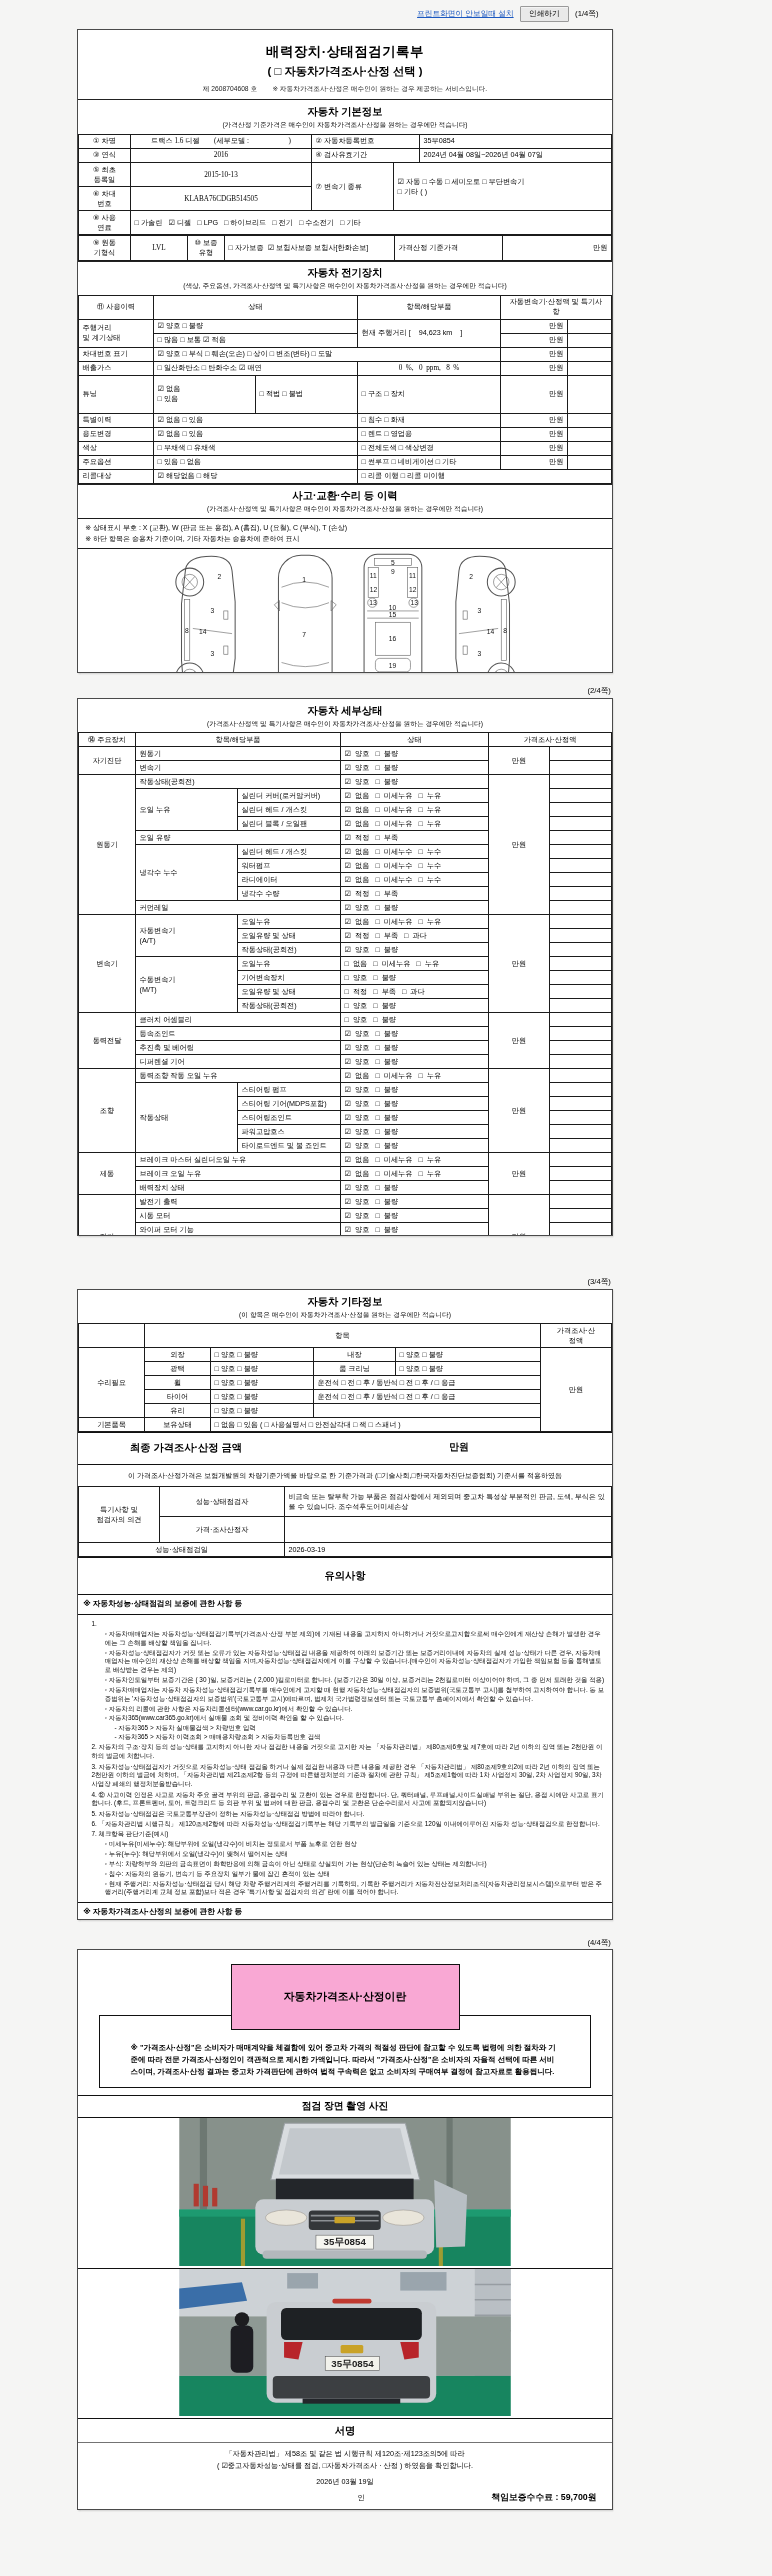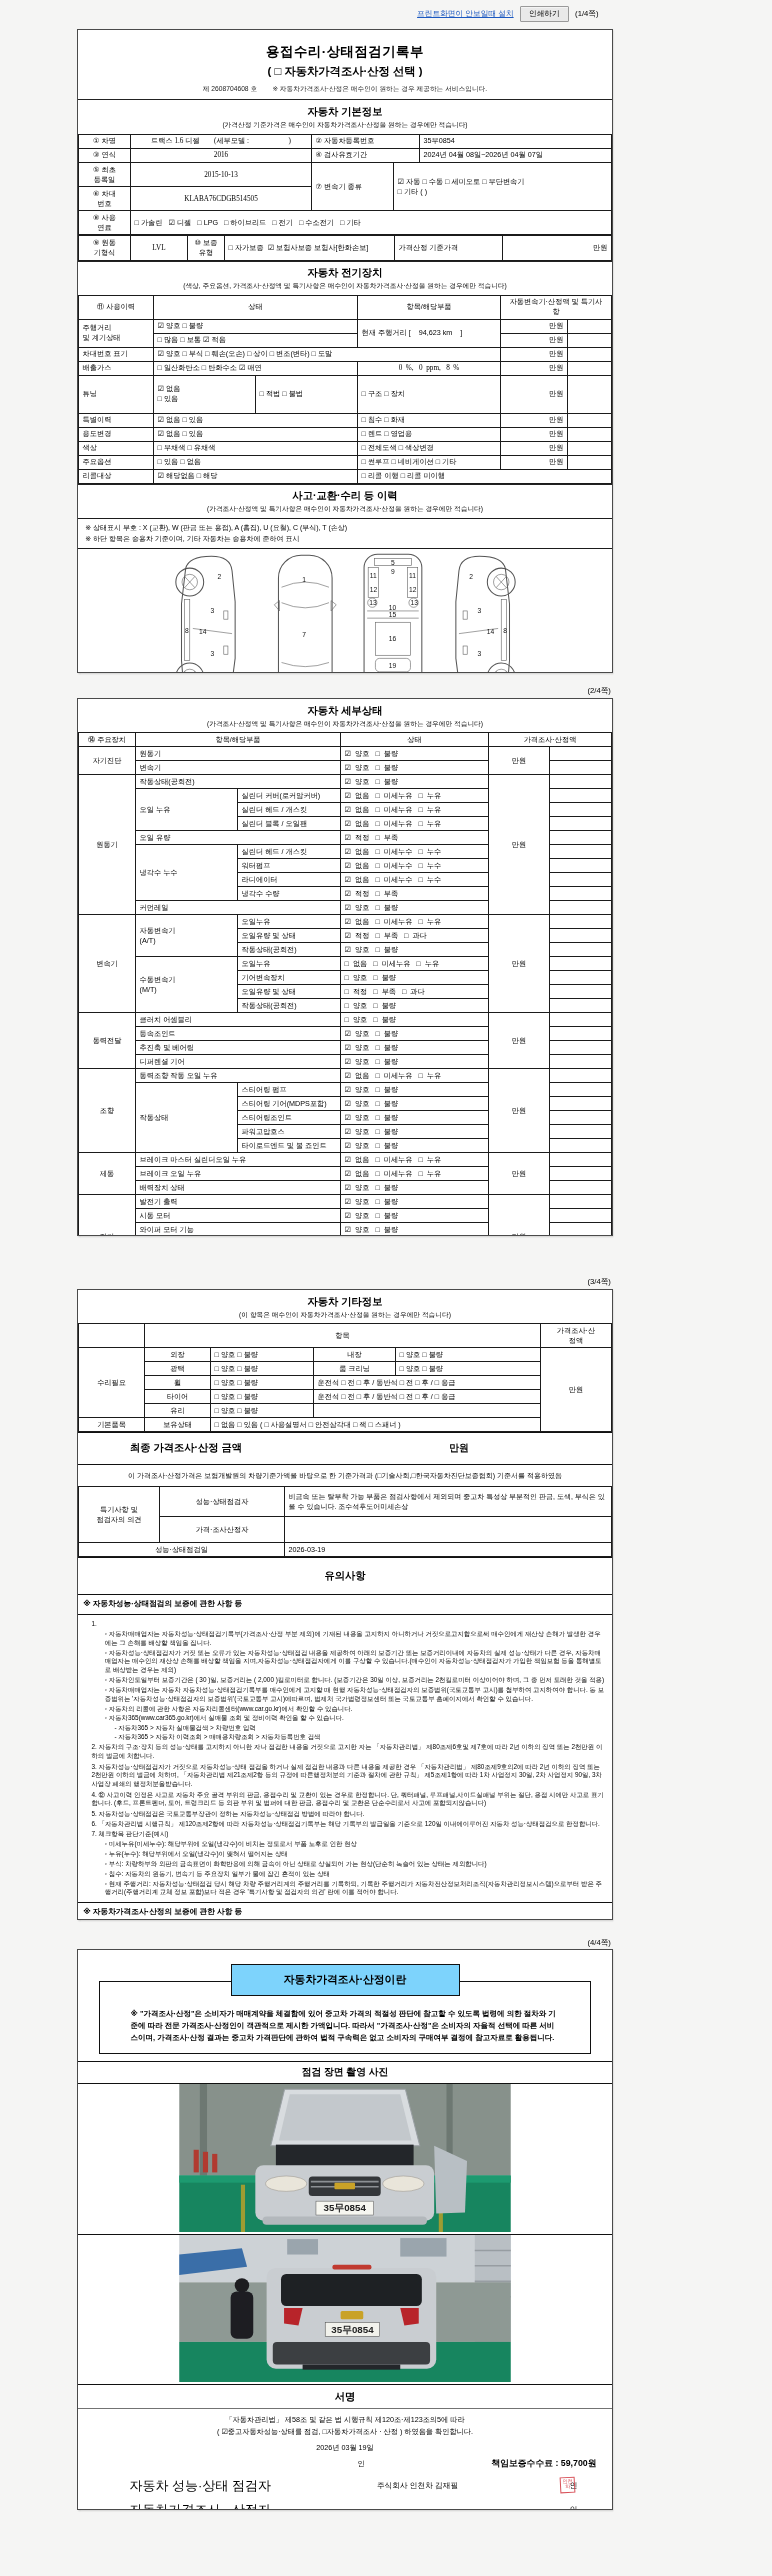--- a/index.html
+++ b/index.html
@@ -50,21 +50,21 @@
   .mark-txt{fill:#fff;font-size:11px;font-weight:bold;}
   
   .notice-title{border-top:1px solid #111;text-align:center;font-size:10.3px;font-weight:bold;padding:11px 0;}
   .notice-sub{border-top:1px solid #111;font-size:7.7px;font-weight:bold;padding:4.1px 5.2px;}
   .notice-body{border-top:1px solid #111;padding:4.1px 7.2px 5.2px 13.4px;font-size:6.4px;line-height:1.38;}
   .n-num{margin-top:1.5px;}
   .n-bul{padding-left:13.4px;margin-top:1px;}
   .n-sub{padding-left:23px;margin-top:0.5px;}
   
   .p4-titlebox{width:227px;margin:13.4px auto 0;border:1px solid #111;text-align:center;
-               font-size:10.8px;font-weight:bold;padding:8px 0;position:relative;z-index:2;background:#7dd3fc;}
+               font-size:10.8px;font-weight:bold;padding:25px 0;position:relative;z-index:2;background:#f9a8d4;}
   .p4-introbox{border:1px solid #111;margin:-14.4px 20.6px 0;padding:26px 31px 9.3px;font-size:7.5px;
                line-height:1.55;position:relative;z-index:1;font-weight:bold;}
   .photos-sec{border-top:1px solid #111;margin-top:7.2px;text-align:center;
               font-size:9.8px;font-weight:bold;padding:4.1px 0;}
   .photo-row{border-top:1px solid #111;text-align:center;padding:0;}
   .photo-row + .photo-row{border-top:1px solid #111;}
   
   .sign-head{border-top:1.5px solid #111;text-align:center;font-size:10.3px;font-weight:bold;padding:4.6px 0;}
   .sign-body{border-top:1px solid #737373;padding:5.2px 15.5px 4.1px;font-size:7.2px;}
   .sign-l{text-align:center;line-height:1.55;}
@@ -87,21 +87,21 @@
 <div class="doc-col">
 
   <div class="topbar">
     <span class="install-link">프린트화면이 안보일때 설치</span>
     <button class="print-btn">인쇄하기</button>
     <span class="page-ind">(1/4쪽)</span>
   </div>
 
   <div class="page" id="page1">
     <div class="p1-head">
-      <div class="p1-title">용접수리·상태점검기록부</div>
+      <div class="p1-title">배력장치·상태점검기록부</div>
       <div class="p1-sub">(  □ 자동차가격조사·산정 선택  )</div>
       <div class="p1-docline">
         <span class="no">제 2608704608 호</span>
         <span>※ 자동차가격조사·산정은 매수인이 원하는 경우 제공하는 서비스입니다.</span>
       </div>
     </div>
 
     <div class="sec">자동차 기본정보</div>
     <div class="sec-note">(가격산정 기준가격은 매수인이 자동차가격조사·산정을 원하는 경우에만 적습니다)</div>
 
@@ -684,21 +684,21 @@
         <td colspan="2" class="xc"></td>
       </tr>
       <tr>
         <td class="lab">기본품목</td>
         <td class="lab">보유상태</td>
         <td colspan="3">□ 없음   □ 있음 ( □ 사용설명서 □ 안전삼각대 □ 잭 □ 스패너 )</td>
       </tr>
     </tbody>
       </table>
 
-    <div style="border-top:1.5px solid #111;display:flex;align-items:flex-end;padding:8.2px 0;gap:12px;">
+    <div style="border-top:1.5px solid #111;display:flex;align-items:flex-start;padding:8.2px 0;gap:12px;">
       <div style="width:216px;text-align:center;font-size:10.3px;font-weight:bold;">최종 가격조사·산정 금액</div>
       <div style="flex:1;text-align:center;font-size:9.8px;font-weight:bold;">만원</div>
     </div>
     <div style="border-top:0.5px solid #111;text-align:center;font-size:7px;padding:6.2px 15.5px;">이 가격조사·산정가격은 보험개발원의 차량기준가액을 바탕으로 한 기준가격과 (□기술사회,□한국자동차진단보증협회) 기준서를 적용하였음</div>
 
     <table>
       <colgroup>
           <col style="width:81px">
           <col style="width:125px">
           <col>

